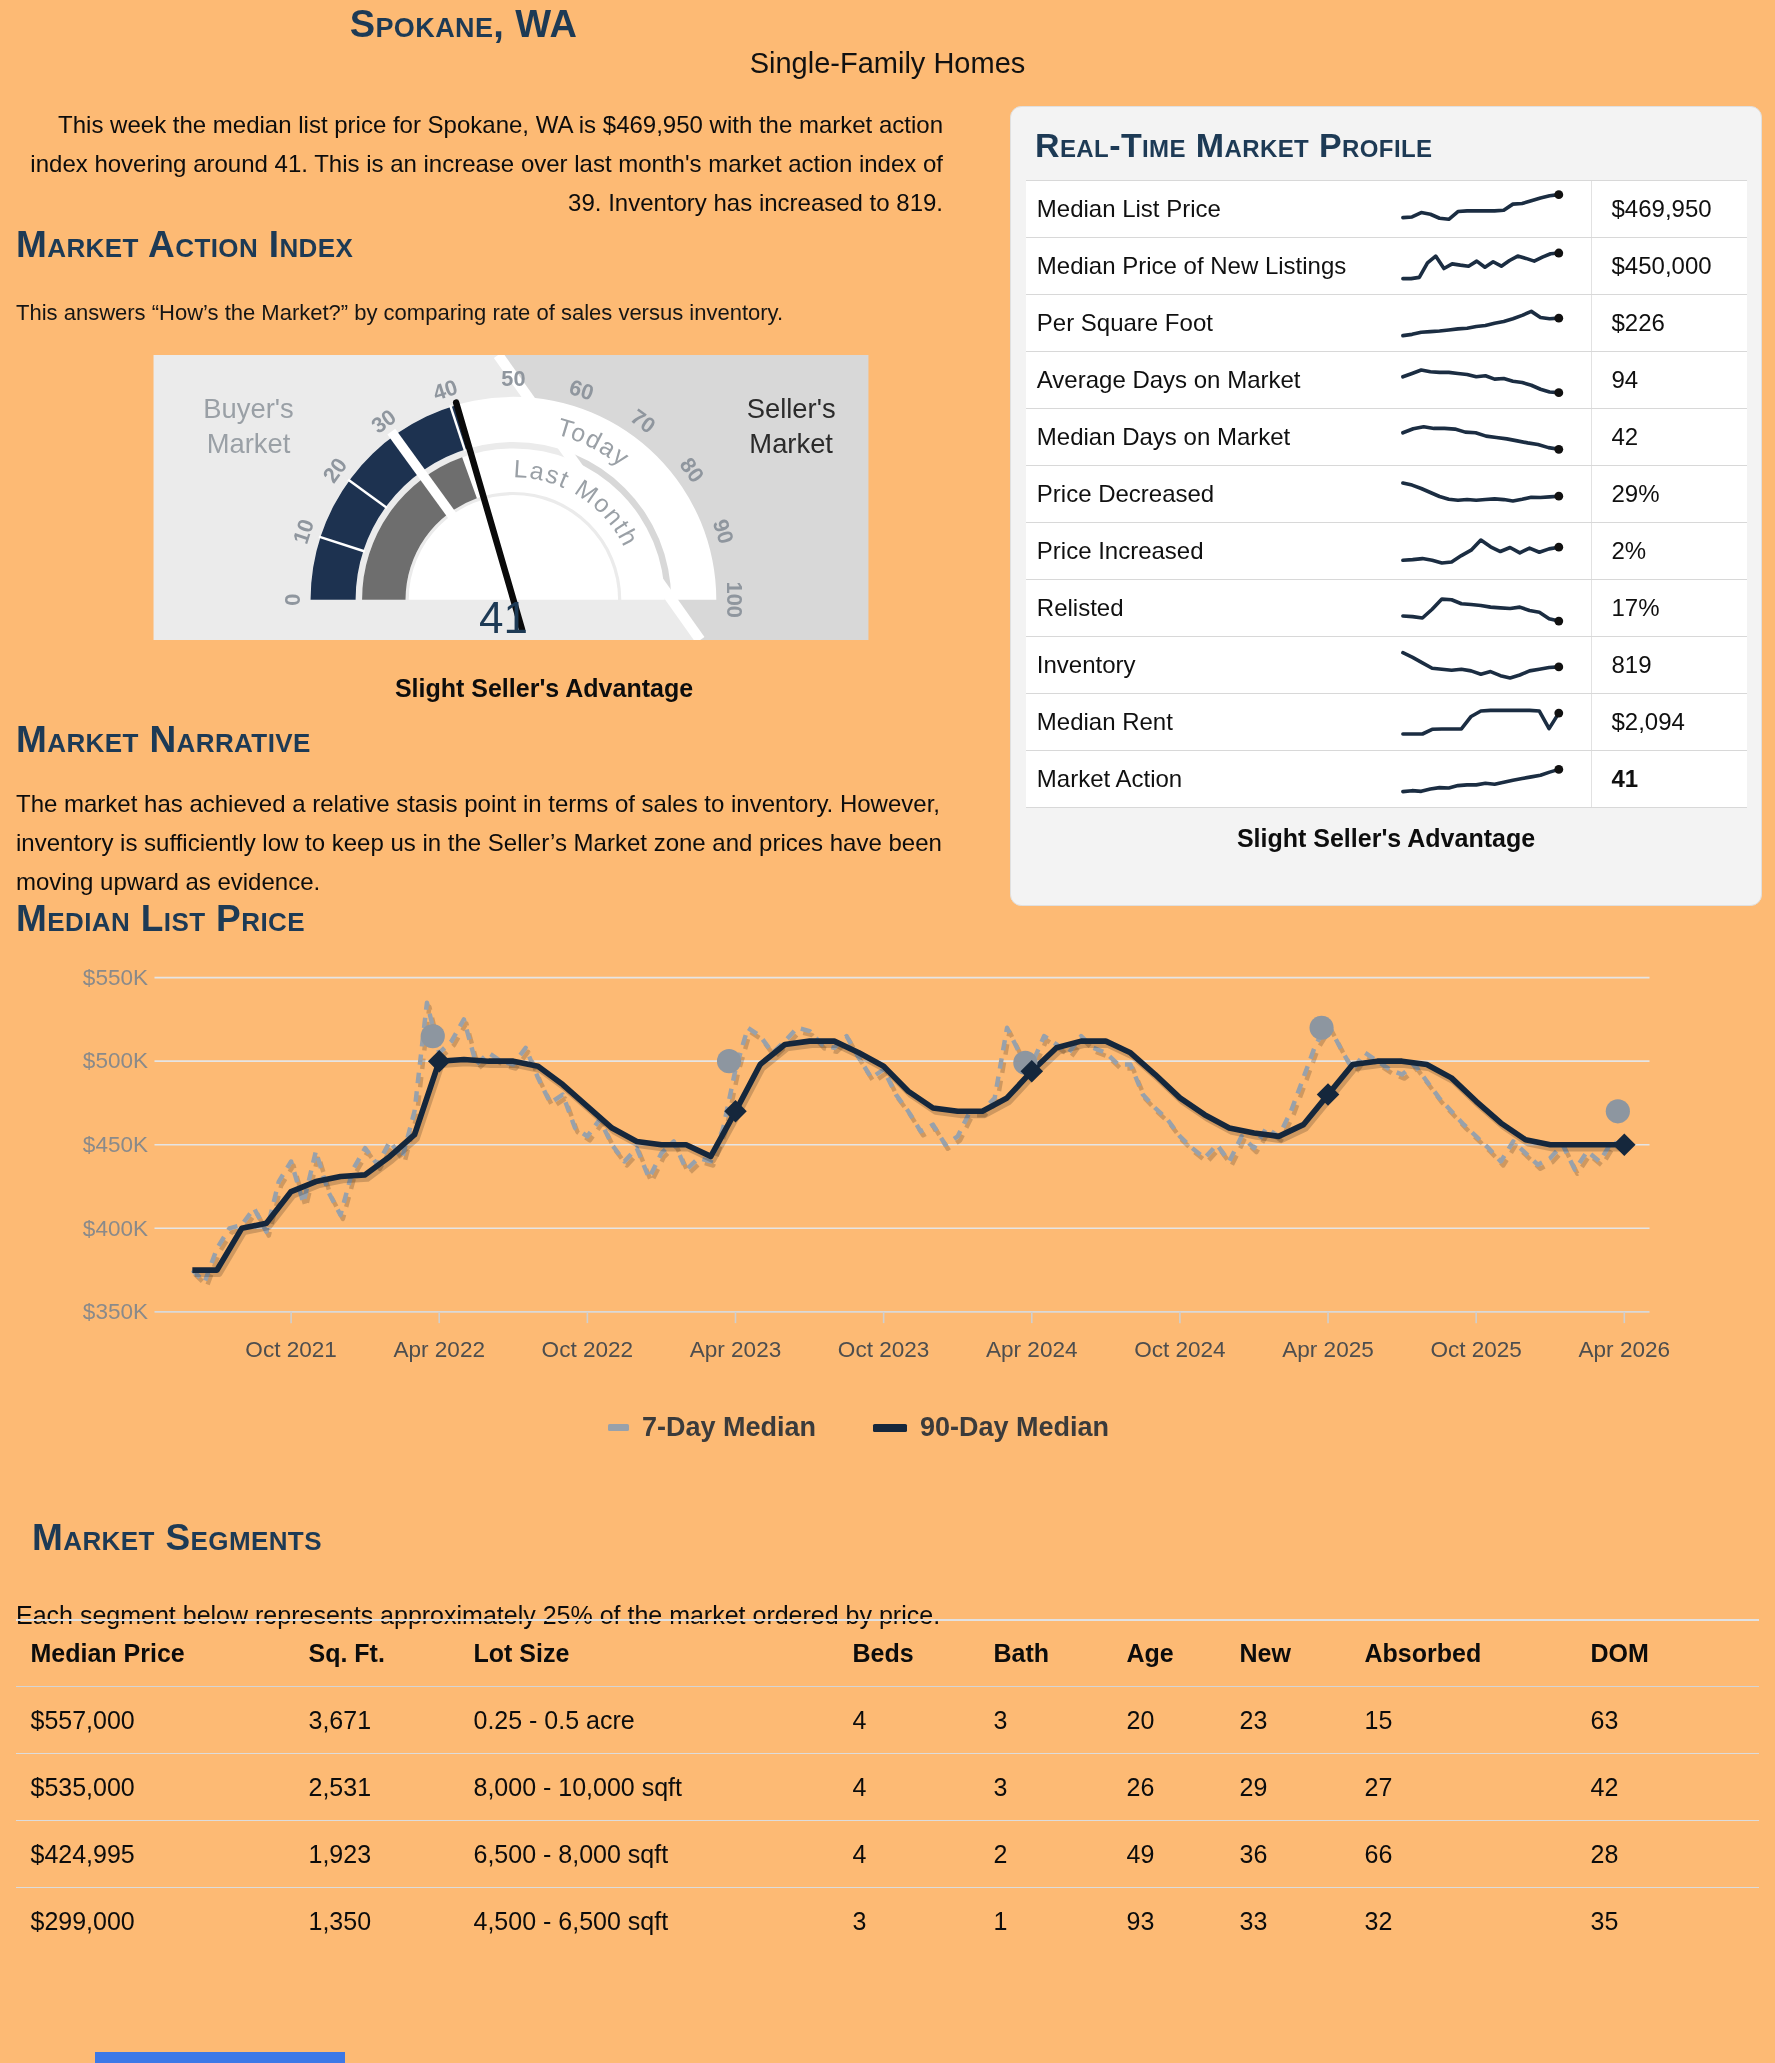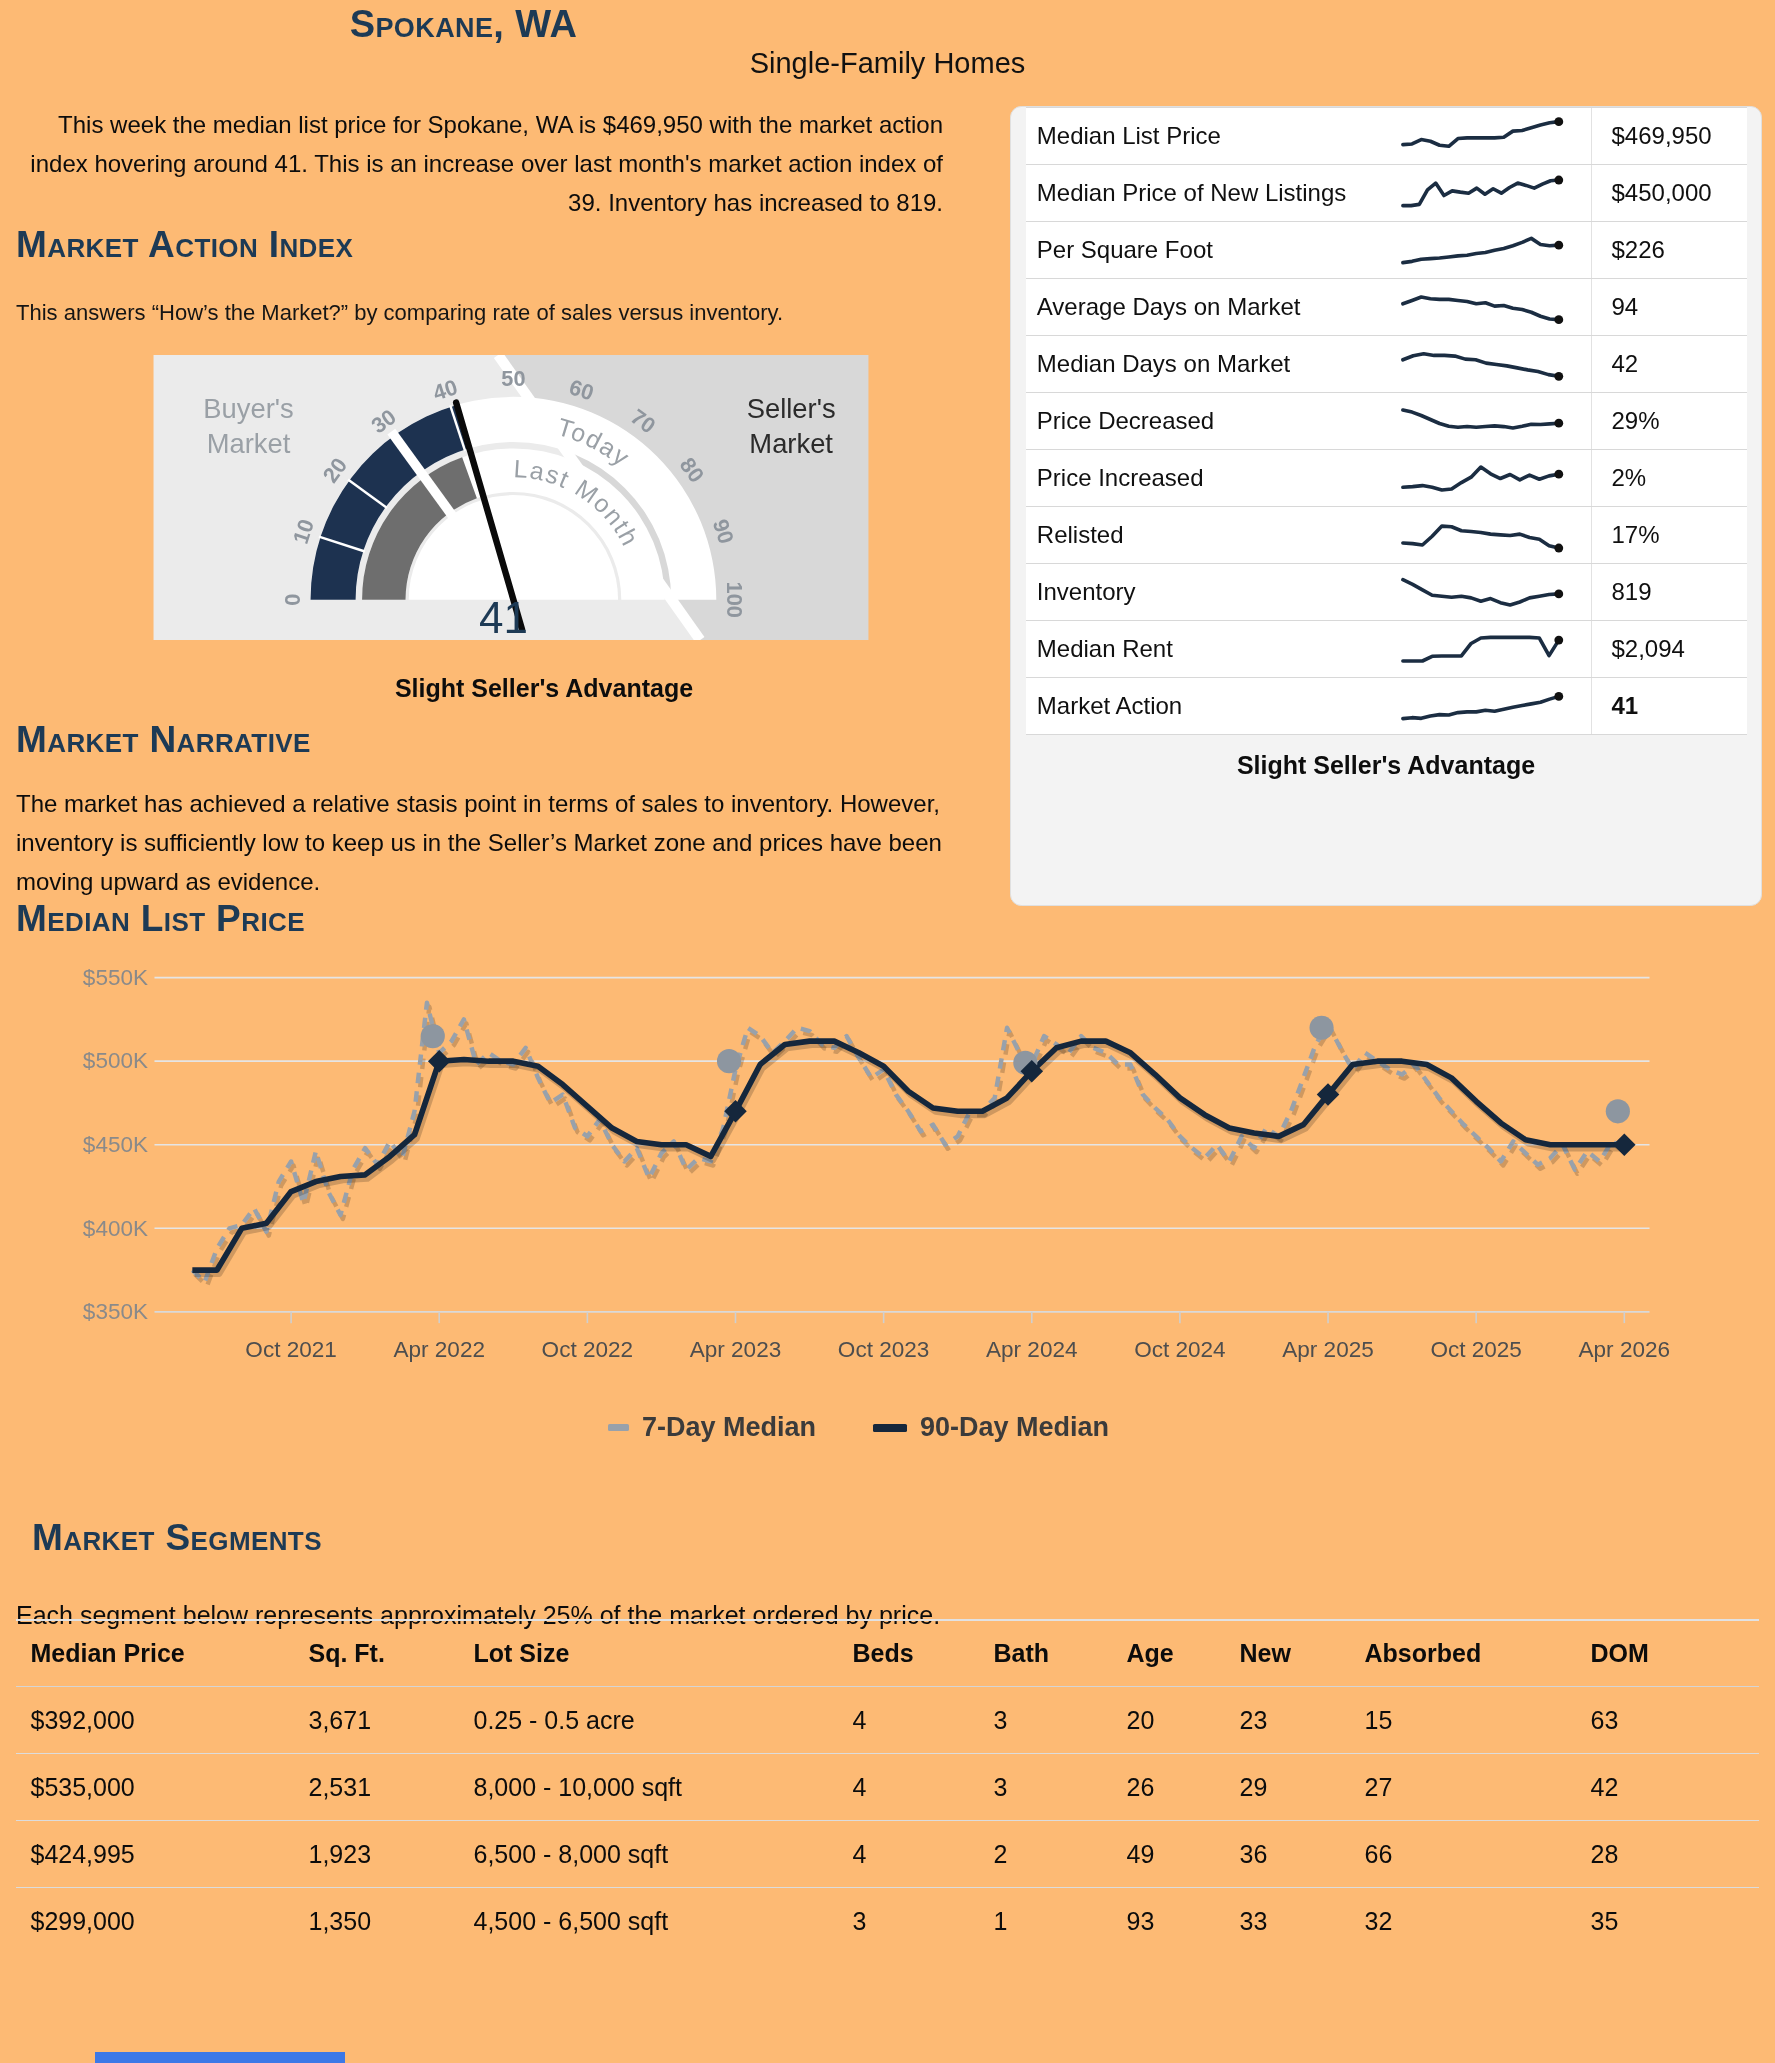--- a/index.html
+++ b/index.html
@@ -149,20 +149,21 @@
       <span class="dash7" id="dash7" style="background: rgb(152, 161, 171);"></span>
       <span>7-Day Median</span>
     </span>
     <span class="item">
       <span class="dash90" id="dash90" style="background: rgb(21, 39, 60);"></span>
       <span>90-Day Median</span>
     </span>
   </div>
 
   <aside class="profile-card">
+    <div class="profile-title sc">Real-Time Market Profile</div>
     <div class="profile-table" id="profile-table">
         <div class="profile-row">
           <span class="lbl">Median List Price</span>
           <span class="sparkbox"><svg width="189" height="45" viewBox="0 0 235 56">
               <polyline points="6.0,40.6 17.4,39.8 28.8,34.3 40.2,36.4 51.6,41.4 63.1,42.7 74.5,33.0 85.9,32.2 97.3,32.2 108.7,32.2 120.1,32.2 131.5,31.4 142.9,23.8 154.4,23.0 165.8,19.6 177.2,16.2 188.6,13.3 200.0,12.0" fill="none" stroke="#1b2d42" stroke-width="4.5" stroke-linejoin="round" stroke-linecap="round"></polyline>
               <circle cx="200" cy="12.0" r="5.5" fill="#111"></circle>
             </svg></span>
           <span class="val">$469,950</span>
         </div>
         <div class="profile-row">
@@ -257,21 +258,21 @@
         <span>Sq. Ft.</span>
         <span>Lot Size</span>
         <span>Beds</span>
         <span>Bath</span>
         <span>Age</span>
         <span>New</span>
         <span>Absorbed</span>
         <span>DOM</span>
       </div>
       <div class="seg-grid seg-row">
-        <span>$392,000</span>
+        <span>$557,000</span>
         <span>3,671</span>
         <span>0.25 - 0.5 acre</span>
         <span>4</span>
         <span>3</span>
         <span>20</span>
         <span>23</span>
         <span>15</span>
         <span>63</span>
       </div>
       <div class="seg-grid seg-row">

